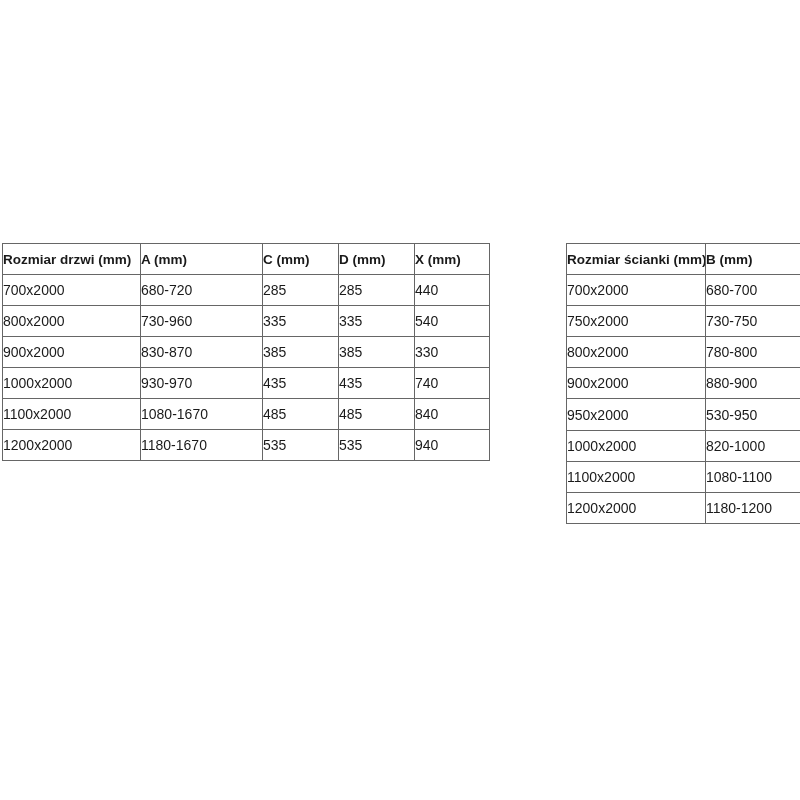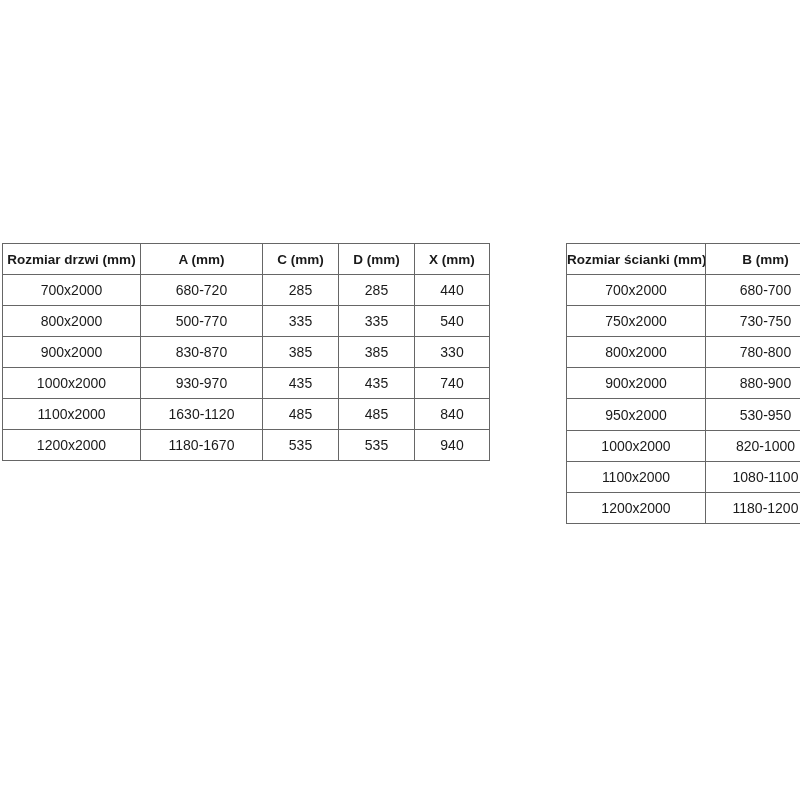--- a/index.html
+++ b/index.html
@@ -10,21 +10,21 @@
     font-family: "Liberation Sans", sans-serif;
     color: #1a1a1a;
   }
   table.spec {
     border-collapse: collapse;
     table-layout: fixed;
     position: absolute;
   }
   table.spec th, table.spec td {
     border: 1px solid #666666;
-    text-align: center;
+    text-align: left;
     vertical-align: middle;
     padding: 0;
     font-size: 14px;
     color: #1a1a1a;
     overflow: hidden;
     white-space: nowrap;
     margin-top: 32px;
   }
   table.spec th { font-weight: bold; font-size: 13.5px; }
   table.spec tr { height: 31px; }
@@ -55,42 +55,42 @@
   <tbody>
     <tr>
       <td>700x2000</td>
       <td>680-720</td>
       <td>285</td>
       <td>285</td>
       <td>440</td>
     </tr>
     <tr>
       <td>800x2000</td>
-      <td>500-770</td>
+      <td>730-960</td>
       <td>335</td>
       <td>335</td>
       <td>540</td>
     </tr>
     <tr>
       <td>900x2000</td>
       <td>830-870</td>
       <td>385</td>
       <td>385</td>
       <td>330</td>
     </tr>
     <tr>
       <td>1000x2000</td>
       <td>930-970</td>
       <td>435</td>
       <td>435</td>
       <td>740</td>
     </tr>
     <tr>
       <td>1100x2000</td>
-      <td>1630-1120</td>
+      <td>1080-1670</td>
       <td>485</td>
       <td>485</td>
       <td>840</td>
     </tr>
     <tr>
       <td>1200x2000</td>
       <td>1180-1670</td>
       <td>535</td>
       <td>535</td>
       <td>940</td>

